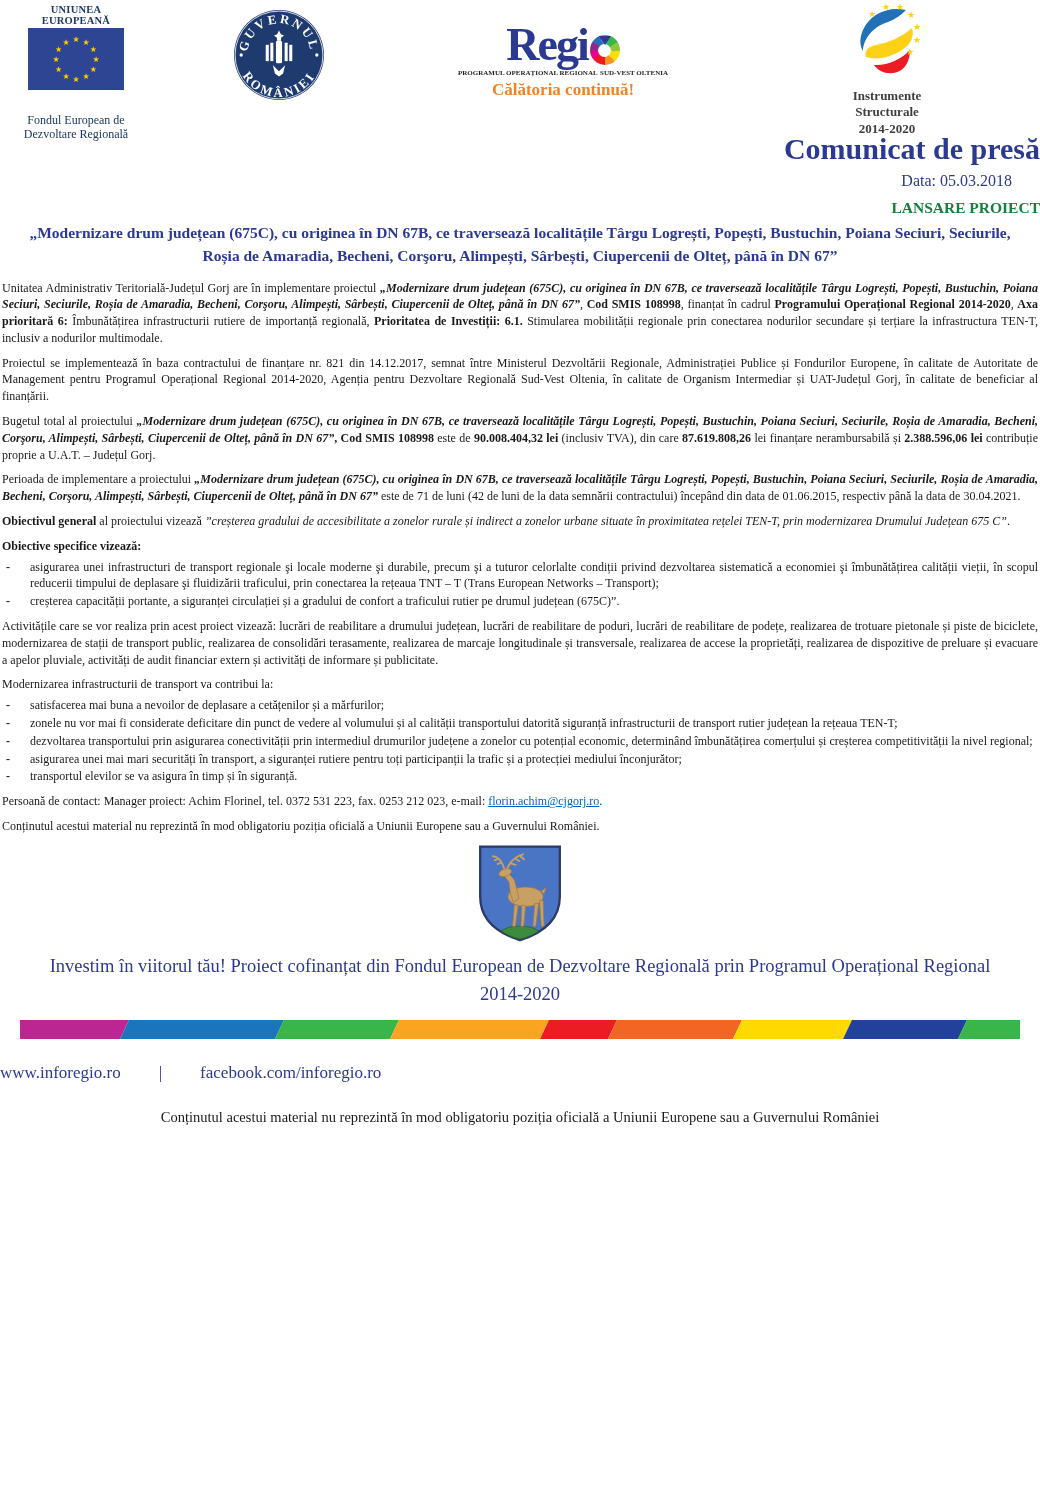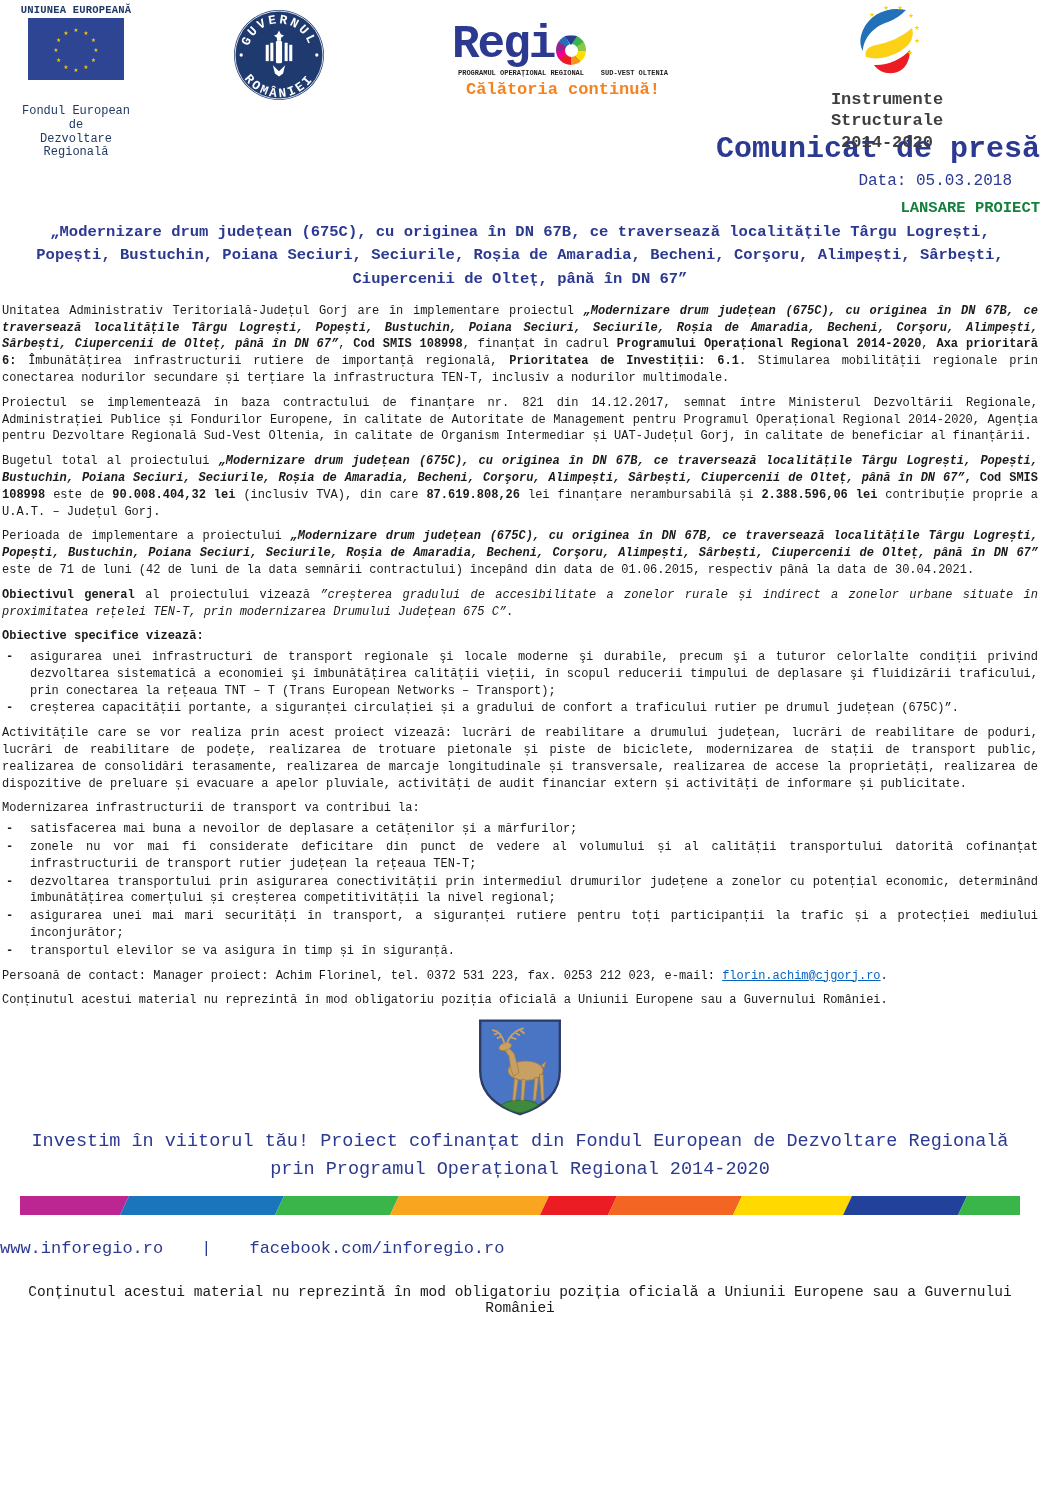--- a/index.html
+++ b/index.html
@@ -1,38 +1,38 @@
 <!DOCTYPE html>
 <html lang="ro"><head>
 <meta charset="utf-8">
 <style>
   html,body{margin:0;padding:0;background:#ffffff;}
   .page{width:1040px;height:1440px;overflow:hidden;position:relative;background:#fff;
-        font-family:Liberation Mono, monospace;color:#1a1a1a;}
+        font-family:Liberation Serif, serif;color:#1a1a1a;}
   .b{font-weight:700}.i{font-style:italic}
 
   
   .header{position:relative;height:122px;}
   .logo-eu{position:absolute;left:20px;top:4px;width:112px;text-align:center;color:#1F3864;}
   .logo-eu .eu-top{font-size:10.5px;font-weight:700;letter-spacing:.2px;margin-bottom:2px;}
   .logo-eu .eu-sub{font-size:12px;font-weight:400;line-height:1.15;margin-top:20px;}
   .gov-seal{position:absolute;left:232px;top:8px;}
   .logo-regio{position:absolute;left:452px;top:6px;width:222px;text-align:center;}
-  .regio-word{display:flex;align-items:flex-end;height:62px;}
+  .regio-word{display:flex;align-items:flex-end;justify-content:center;height:62px;}
   .regio-text{font-size:46px;font-weight:700;color:#2B3990;letter-spacing:-2px;line-height:1;}
   .regio-wheel{position:relative;width:30px;height:30px;margin:0 0 3px 2px;border-radius:50%;
       background:conic-gradient(from 15deg,#39B54A 0 12%,#8DC63F 12% 22%,#FFDE00 22% 35%,#F7941D 35% 46%,#ED1C24 46% 60%,#EC008C 60% 70%,#92278F 70% 80%,#2B6CB8 80% 90%,#29ABE2 90% 100%);}
   .regio-wheel .hole{position:absolute;left:50%;top:50%;width:13px;height:13px;margin:-6.5px 0 0 -6.5px;border-radius:50%;background:#fff;}
   .regio-wheel .notch{position:absolute;left:50%;top:1px;margin-left:-6px;width:0;height:0;
       border-left:6px solid transparent;border-right:6px solid transparent;border-top:9px solid #2B3990;}
   .regio-caption{display:flex;justify-content:space-between;width:210px;margin:1px auto 0;
       font-size:7px;font-weight:700;color:#231F20;}
   .regio-tagline{font-size:17px;font-weight:700;color:#F5821F;margin-top:3px;}
   .logo-is{position:absolute;left:822px;top:0;width:130px;text-align:center;color:#3F3F3F;}
-  .logo-is .is-label{font-size:17px;font-weight:700;line-height:1.25;}
+  .logo-is .is-label{font-size:13px;font-weight:700;line-height:1.25;}
 
   
   .doc-title{margin:10px 0 0;text-align:right;color:#2B3990;font-size:30px;font-weight:700;}
   .doc-date{text-align:right;padding-right:28px;color:#2B3990;font-size:16px;margin-top:6px;}
   .launch{color:#15803d;font-size:15.5px;font-weight:700;text-align:right;margin-top:9px;}
   .proj-title{color:#2B3990;font-size:15.5px;font-weight:700;text-align:center;
       width:1002px;margin:4px auto 0;line-height:1.5;}
 
   
   .content{padding:4px 2px 0;font-size:12px;line-height:1.4;text-align:justify;}
@@ -162,21 +162,21 @@
     <ul class="dash">
       <li>asigurarea unei infrastructuri de transport regionale şi locale moderne şi durabile, precum şi a tuturor celorlalte condiții privind dezvoltarea sistematică a economiei şi îmbunătățirea calității vieții, în scopul reducerii timpului de deplasare şi fluidizării traficului, prin conectarea la rețeaua TNT – T (Trans European Networks – Transport);</li>
       <li>creșterea capacității portante, a siguranței circulației și a gradului de confort a traficului rutier pe drumul județean (675C)”.</li>
     </ul>
 
     <p><span>Activitățile care se vor realiza prin acest proiect vizează: lucrări de reabilitare a drumului județean, lucrări de reabilitare de poduri, lucrări de reabilitare de podețe, realizarea de trotuare pietonale și piste de biciclete, modernizarea de stații de transport public, realizarea de consolidări terasamente, realizarea de marcaje longitudinale și transversale, realizarea de accese la proprietăți, realizarea de dispozitive de preluare și evacuare a apelor pluviale, activități de audit financiar extern și activități de informare și publicitate.</span></p>
 
     <p style="margin-bottom:3px">Modernizarea infrastructurii de transport va contribui la:</p>
     <ul class="dash">
       <li>satisfacerea mai buna a nevoilor de deplasare a cetățenilor și a mărfurilor;</li>
-      <li>zonele nu vor mai fi considerate deficitare din punct de vedere al volumului și al calității transportului datorită cofinanțat infrastructurii de transport rutier județean la rețeaua TEN-T;</li>
+      <li>zonele nu vor mai fi considerate deficitare din punct de vedere al volumului și al calității transportului datorită siguranță infrastructurii de transport rutier județean la rețeaua TEN-T;</li>
       <li>dezvoltarea transportului prin asigurarea conectivității prin intermediul drumurilor județene a zonelor cu potențial economic, determinând îmbunătățirea comerțului și creșterea competitivității la nivel regional;</li>
       <li>asigurarea unei mai mari securități în transport, a siguranței rutiere pentru toți participanții la trafic și a protecției mediului înconjurător;</li>
       <li>transportul elevilor se va asigura în timp și în siguranță.</li>
     </ul>
 
     <p><span>Persoană de contact: Manager proiect: Achim Florinel, tel. 0372 531 223, fax. 0253 212 023, e-mail: </span><a class="email-link">florin.achim@cjgorj.ro</a><span>.</span></p>
 
     <p>Conținutul acestui material nu reprezintă în mod obligatoriu poziția oficială a Uniunii Europene sau a Guvernului României.</p>
   </div>
 

